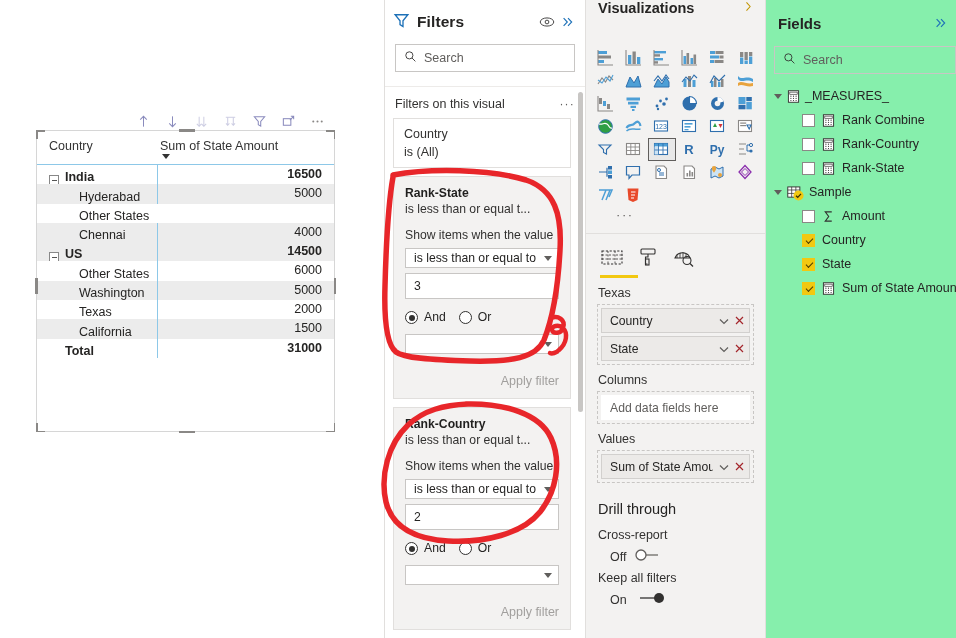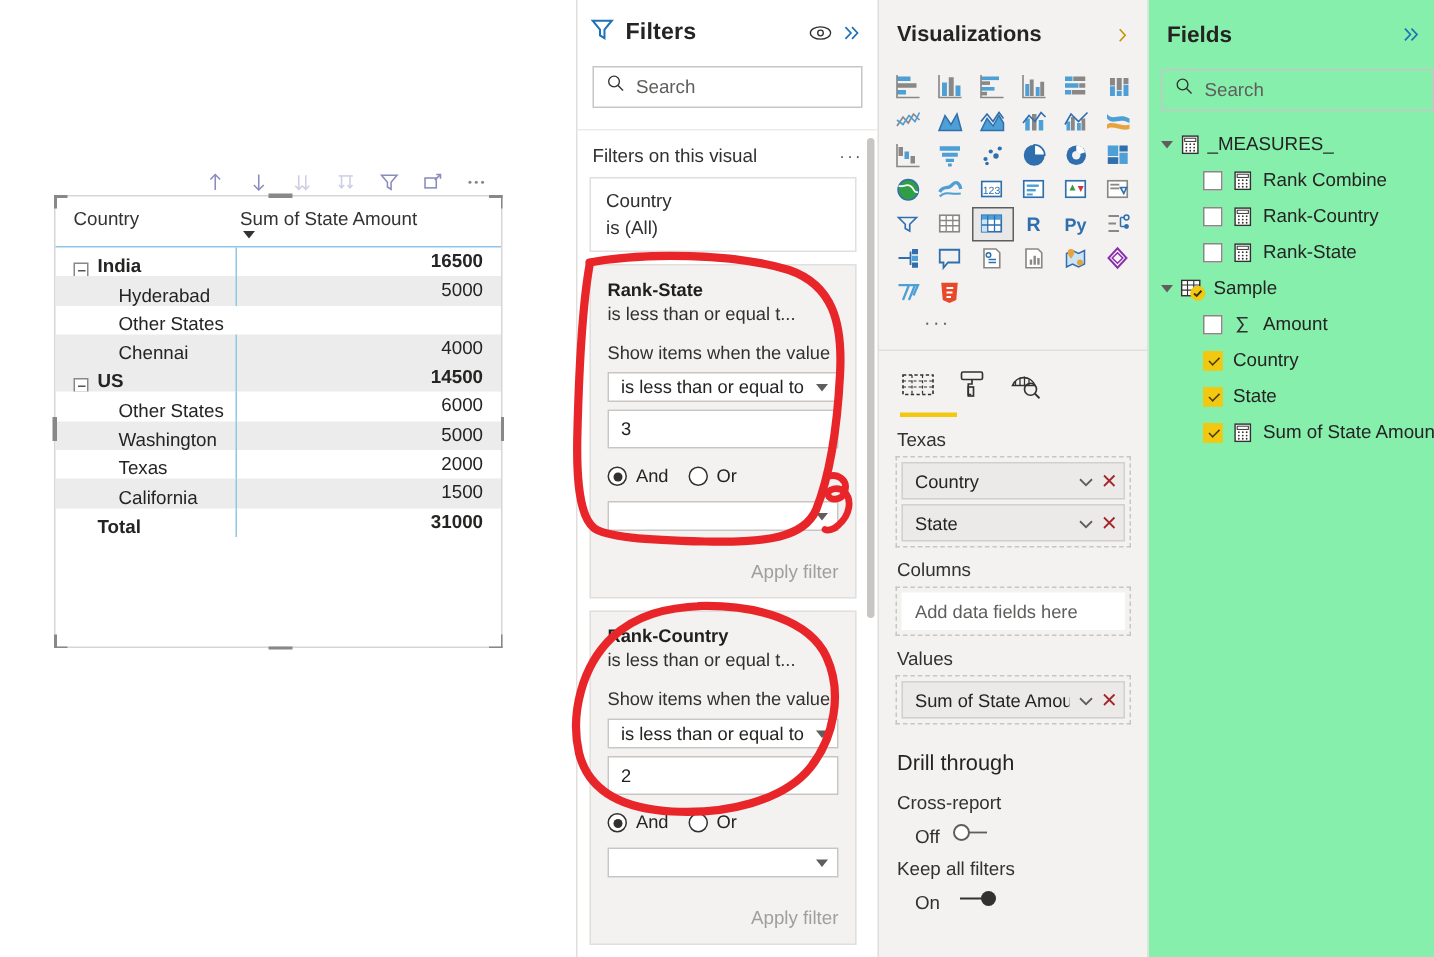--- a/index.html
+++ b/index.html
@@ -173,21 +173,21 @@
     position: absolute; right: 2px; top: 92px; width: 5px; height: 320px;
     background: #c8c6c4; border-radius: 3px;
   }
 
   
   #viz-pane {
     position: absolute; left: 585px; top: 0; width: 180px; height: 638px;
     background: #f3f2f1; border-left: 1px solid #e1dfdd;
   }
   #viz-header {
-    display: flex; align-items: center; height: 46px; padding: 0 10px 0 12px; gap: 18px;
+    display: flex; height: 46px; padding: 0 10px 0 12px; gap: 18px;
   }
   #viz-header .vt { font-size: 14.5px; font-weight: bold; color: #252423; }
   #viz-grid {
     display: grid; grid-template-columns: repeat(6, 1fr);
     padding: 0 6px; gap: 0px;
   }
   .viz-ico {
     height: 23px; display: flex; align-items: center; justify-content: center;
     cursor: pointer; border: 1px solid transparent;
   }

